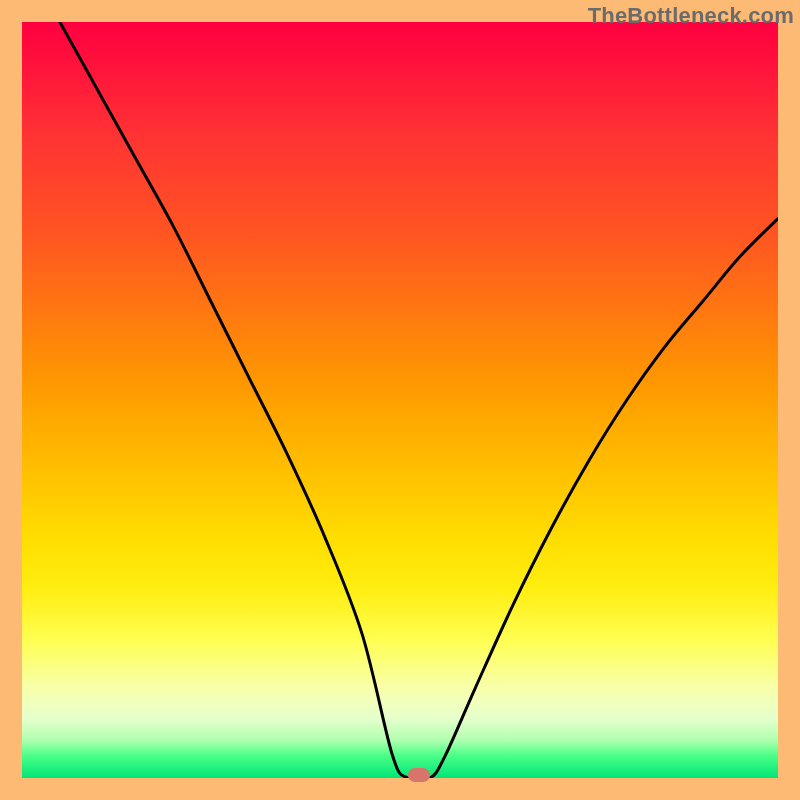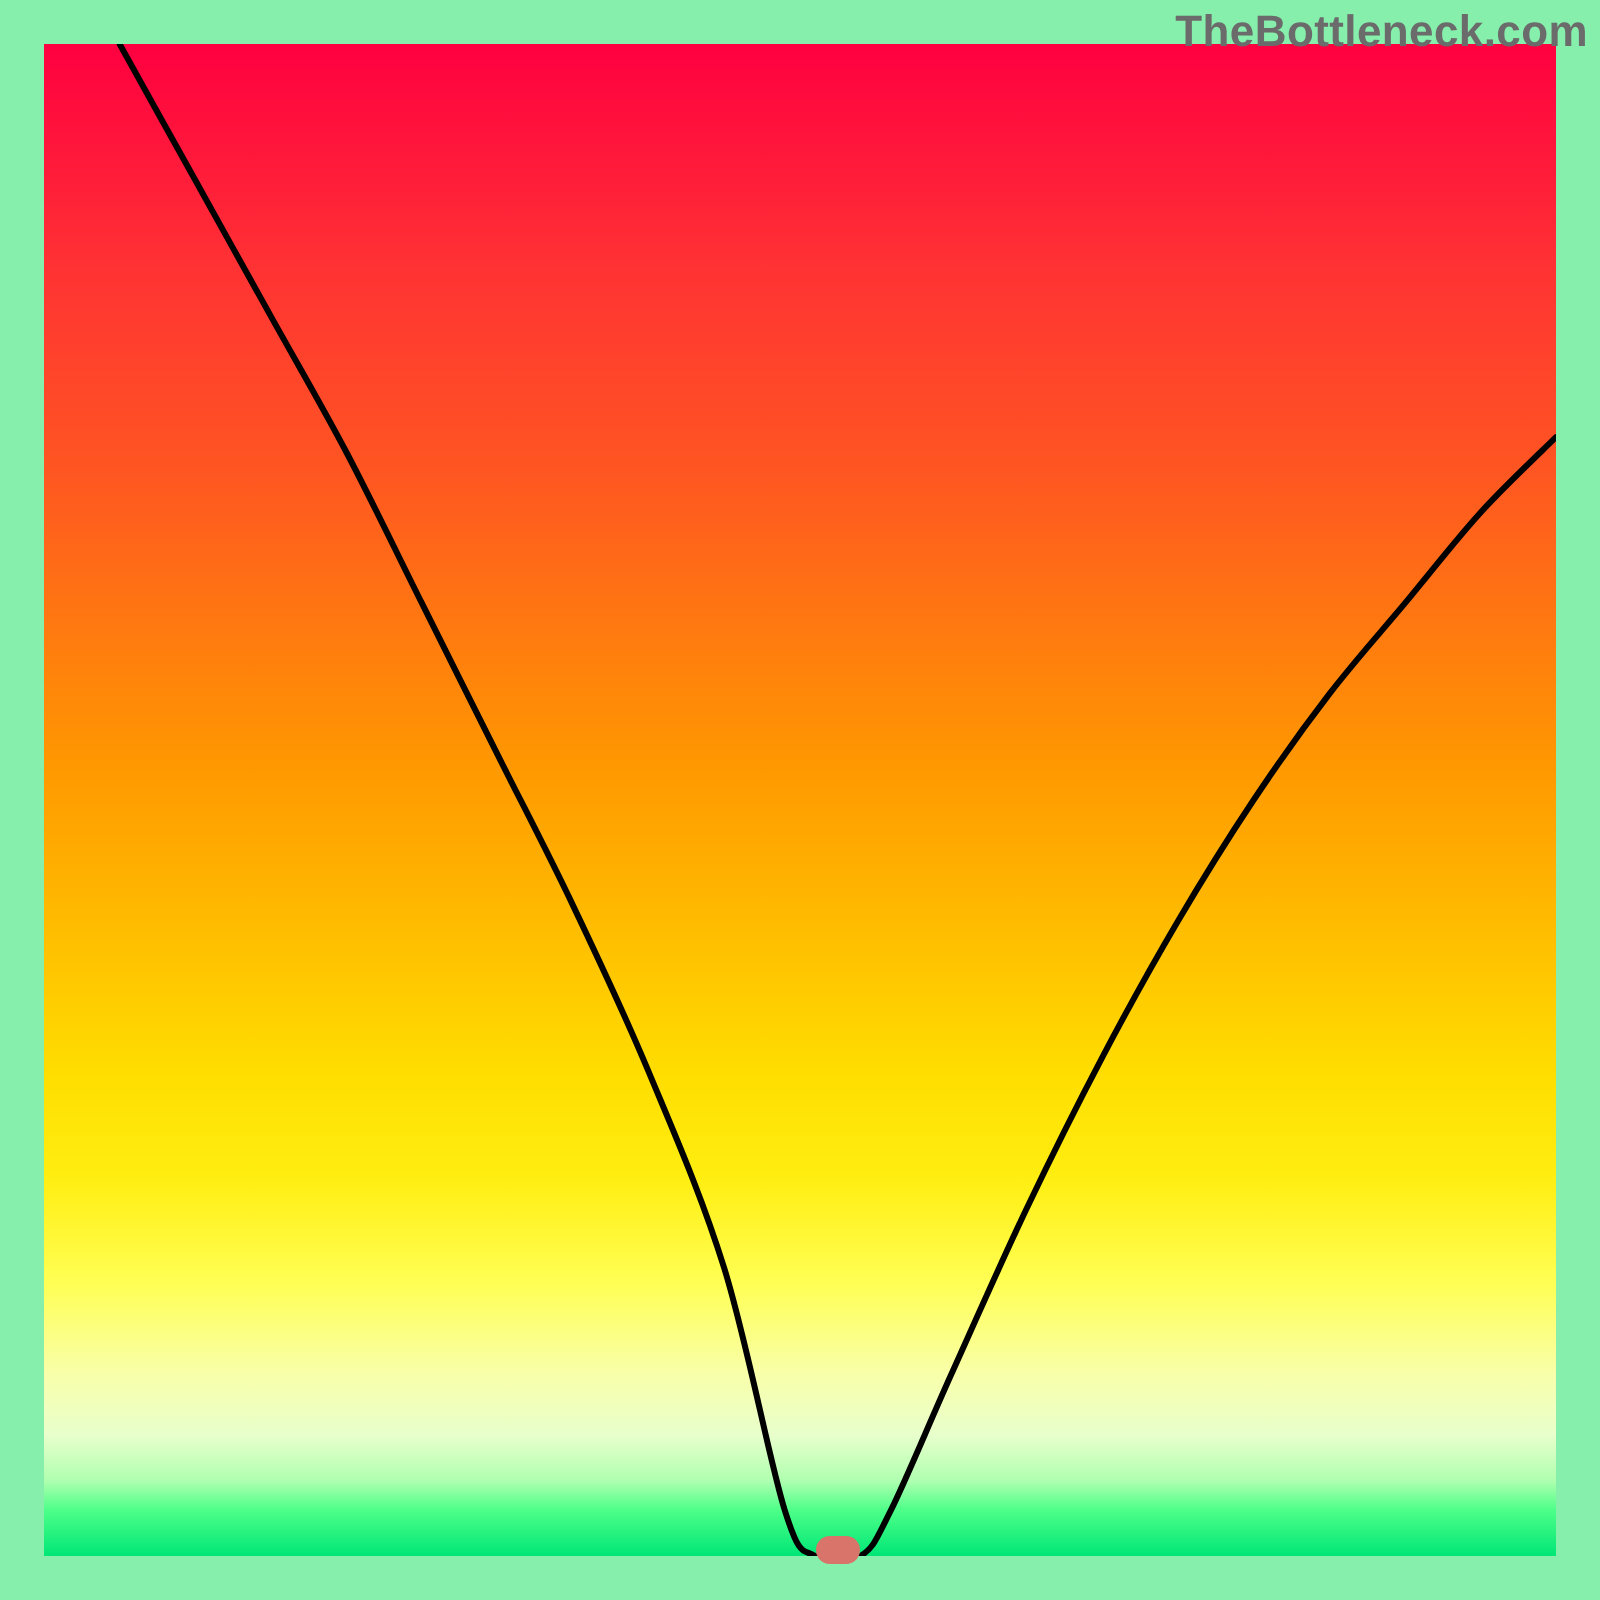--- a/index.html
+++ b/index.html
@@ -1,21 +1,21 @@
 <!DOCTYPE html>
 <html><head>
 <meta charset="utf-8">
 <style>
   * { margin: 0; padding: 0; box-sizing: border-box; }
   html, body { width: 800px; height: 800px; overflow: hidden; background: #000; }
   .chart-container {
     width: 800px;
     height: 800px;
     position: relative;
-    background: #86efac;
+    background: #fdba74;
   }
   .plot-area {
     position: absolute;
     left: 22px;
     top: 22px;
     width: 756px;
     height: 756px;
     background: linear-gradient(to bottom,
       #ff0040 0%,
       #ff1a3a 8%,

